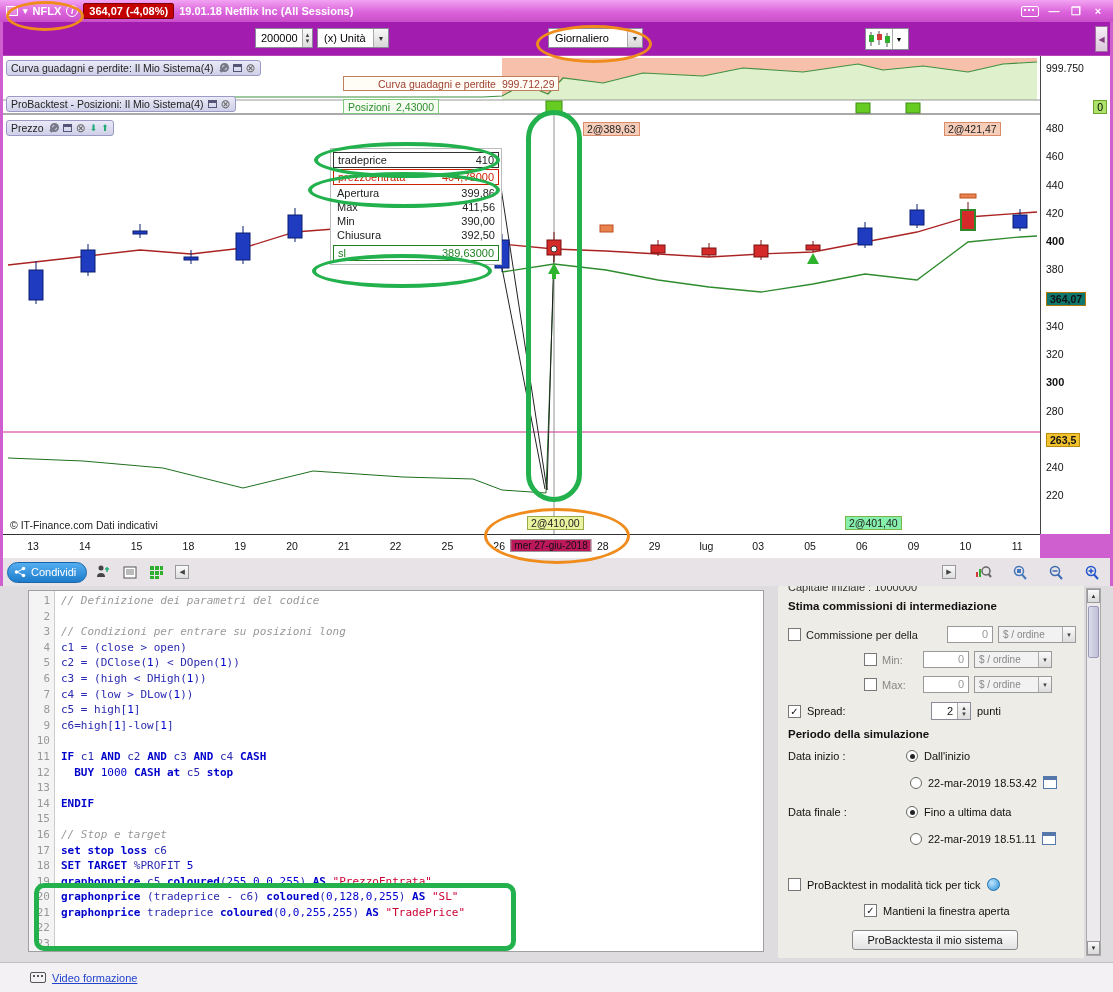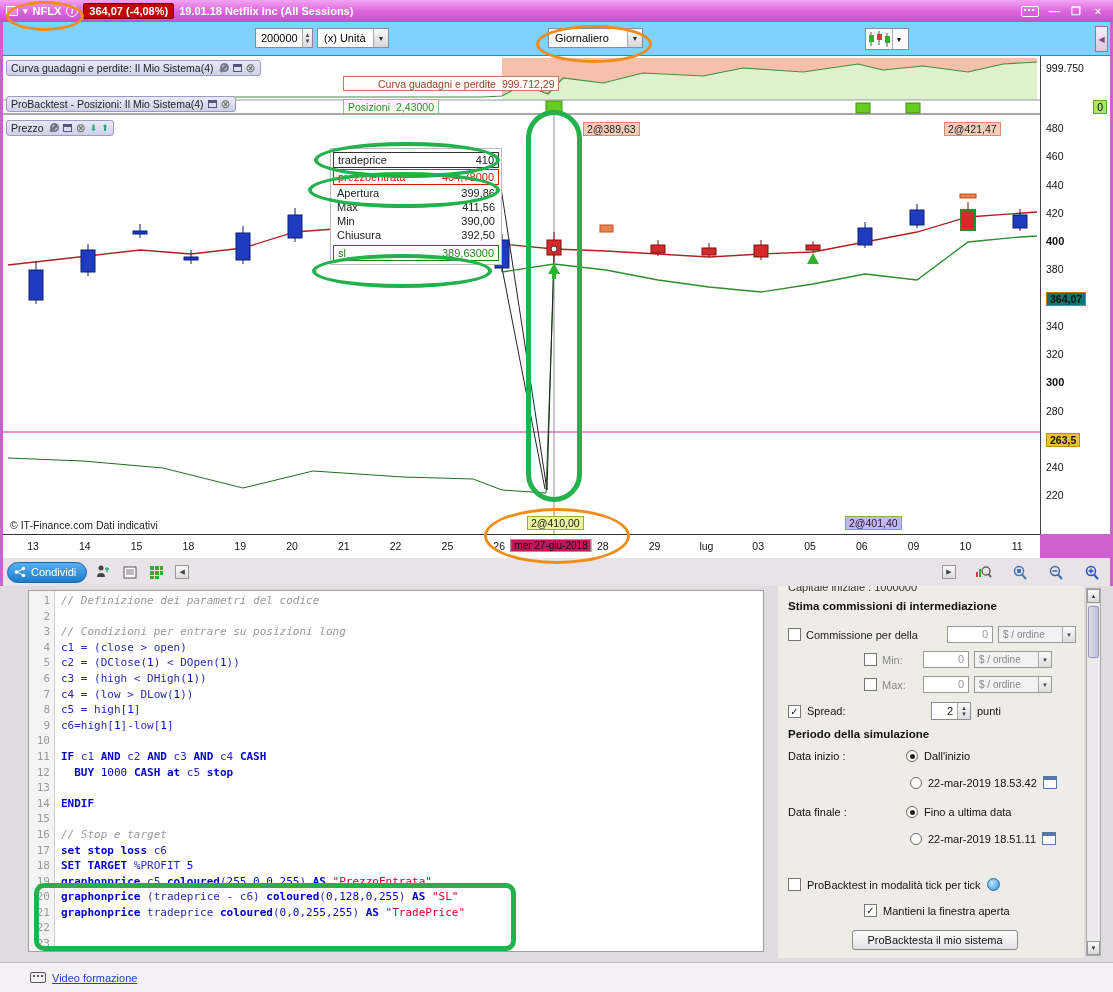--- a/index.html
+++ b/index.html
@@ -16,21 +16,21 @@
   .chev { font-size:9px; }
   .info-icon { width:12px; height:12px; border:1px solid #fff; border-radius:50%; display:inline-flex; align-items:center; justify-content:center; font-size:9px; font-style:italic; }
   .price-badge { background:#c40000; border:1px solid #7d0000; color:#fff; padding:1px 5px; font-size:11px; border-radius:2px; }
   .wtitle { font-weight:bold; }
   .tb-right { margin-left:auto; display:flex; align-items:center; gap:8px; padding-right:8px; }
   .kbd-icon { width:18px; height:11px; border:1px solid #fff; border-radius:2px; position:relative; }
   .kbd-icon:before { content:""; position:absolute; left:2px; top:2px; right:2px; height:2px; background:repeating-linear-gradient(90deg,#fff 0 2px,transparent 2px 4px); }
   .winbtn { width:14px; text-align:center; font-size:11px; cursor:default; }
 
   
-  .toolbar { position:absolute; left:3px; top:22px; width:1107px; height:34px; background:#7dd3fc; border-bottom:1px solid #b845b8; }
+  .toolbar { position:absolute; left:3px; top:22px; width:1107px; height:34px; background:#a21caf; border-bottom:1px solid #b845b8; }
   .spinbox { position:absolute; display:flex; border:1px solid #8a8a9a; background:#fff; height:20px; font-size:11px; }
   .spin-val { padding:3px 4px 0 5px; }
   .spin-arrows { width:13px; border-left:1px solid #aaa; background:linear-gradient(#f8f8f8,#ddd); display:flex; flex-direction:column; align-items:center; justify-content:center; font-size:6px; line-height:6px; color:#444; }
   .dd { position:absolute; height:20px; border:1px solid #8a8a9a; background:#fff; display:flex; align-items:center; font-size:11px; }
   .dd .dd-text { padding:0 6px; white-space:nowrap; }
   .dd .dd-btn { margin-left:auto; width:15px; align-self:stretch; border-left:1px solid #aaa; background:linear-gradient(#f8f8f8,#d8d8d8); display:flex; align-items:center; justify-content:center; font-size:7px; color:#333; }
   .chart-style-btn { position:absolute; left:862px; top:6px; width:44px; height:22px; border:1px solid #8a8a9a; background:#fff; display:flex; align-items:center; }
   .collapse-btn { position:absolute; left:1092px; top:4px; width:13px; height:26px; background:linear-gradient(#f6f0f6,#dcc8dc); border:1px solid #a070a0; color:#804080; font-size:8px; display:flex; align-items:center; justify-content:center; }
 
   
@@ -52,21 +52,21 @@
   .closeicon { color:#666; font-size:12px; line-height:12px; }
   .mvdown { color:#2a7; font-size:9px; } .mvup { color:#2a7; font-size:9px; }
 
   .legend-chip { position:absolute; height:15px; display:flex; align-items:center; gap:6px; font-size:10.5px; padding:0 4px; border:1px solid; background:#fffdf6; white-space:nowrap; }
   .legend-equity { color:#a04030; border-color:#c08060;padding-left:34px; }
   .legend-positions { color:#2f8f2f; border-color:#7fc97f; background:#f6fcf2; }
 
   .trade-chip { position:absolute; font-size:10.5px; padding:0 3px; border:1px solid; white-space:nowrap; }
   .chip-salmon { background:#f6cdb9; border-color:#d98b6a; color:#222; }
   .chip-yellowgreen { background:#eaf3a0; border-color:#9aa84a; color:#222; }
-  .chip-green { background:#c4b5fd; border-color:#7ab648; color:#222; }
+  .chip-green { background:#86efac; border-color:#7ab648; color:#222; }
 
   .tooltip { position:absolute; left:327px; top:92px; width:172px; background:#fff; border:1px solid #bbb; font-size:11px; padding:2px; }
   .trow { display:flex; justify-content:space-between; padding:1px 4px; }
   .trow .tl { color:#222; } .trow .tv { color:#222; }
   .trow.boxed-black { border:1px solid #333; margin:1px 0; }
   .trow.boxed-red { border:1px solid #cc2200; margin:1px 0; }
   .trow.boxed-red .tl, .trow.boxed-red .tv { color:#cc2200; }
   .trow.boxed-green { border:1px solid #208020; margin:3px 0 1px 0; }
   .trow.boxed-green .tl, .trow.boxed-green .tv { color:#208020; }
 

